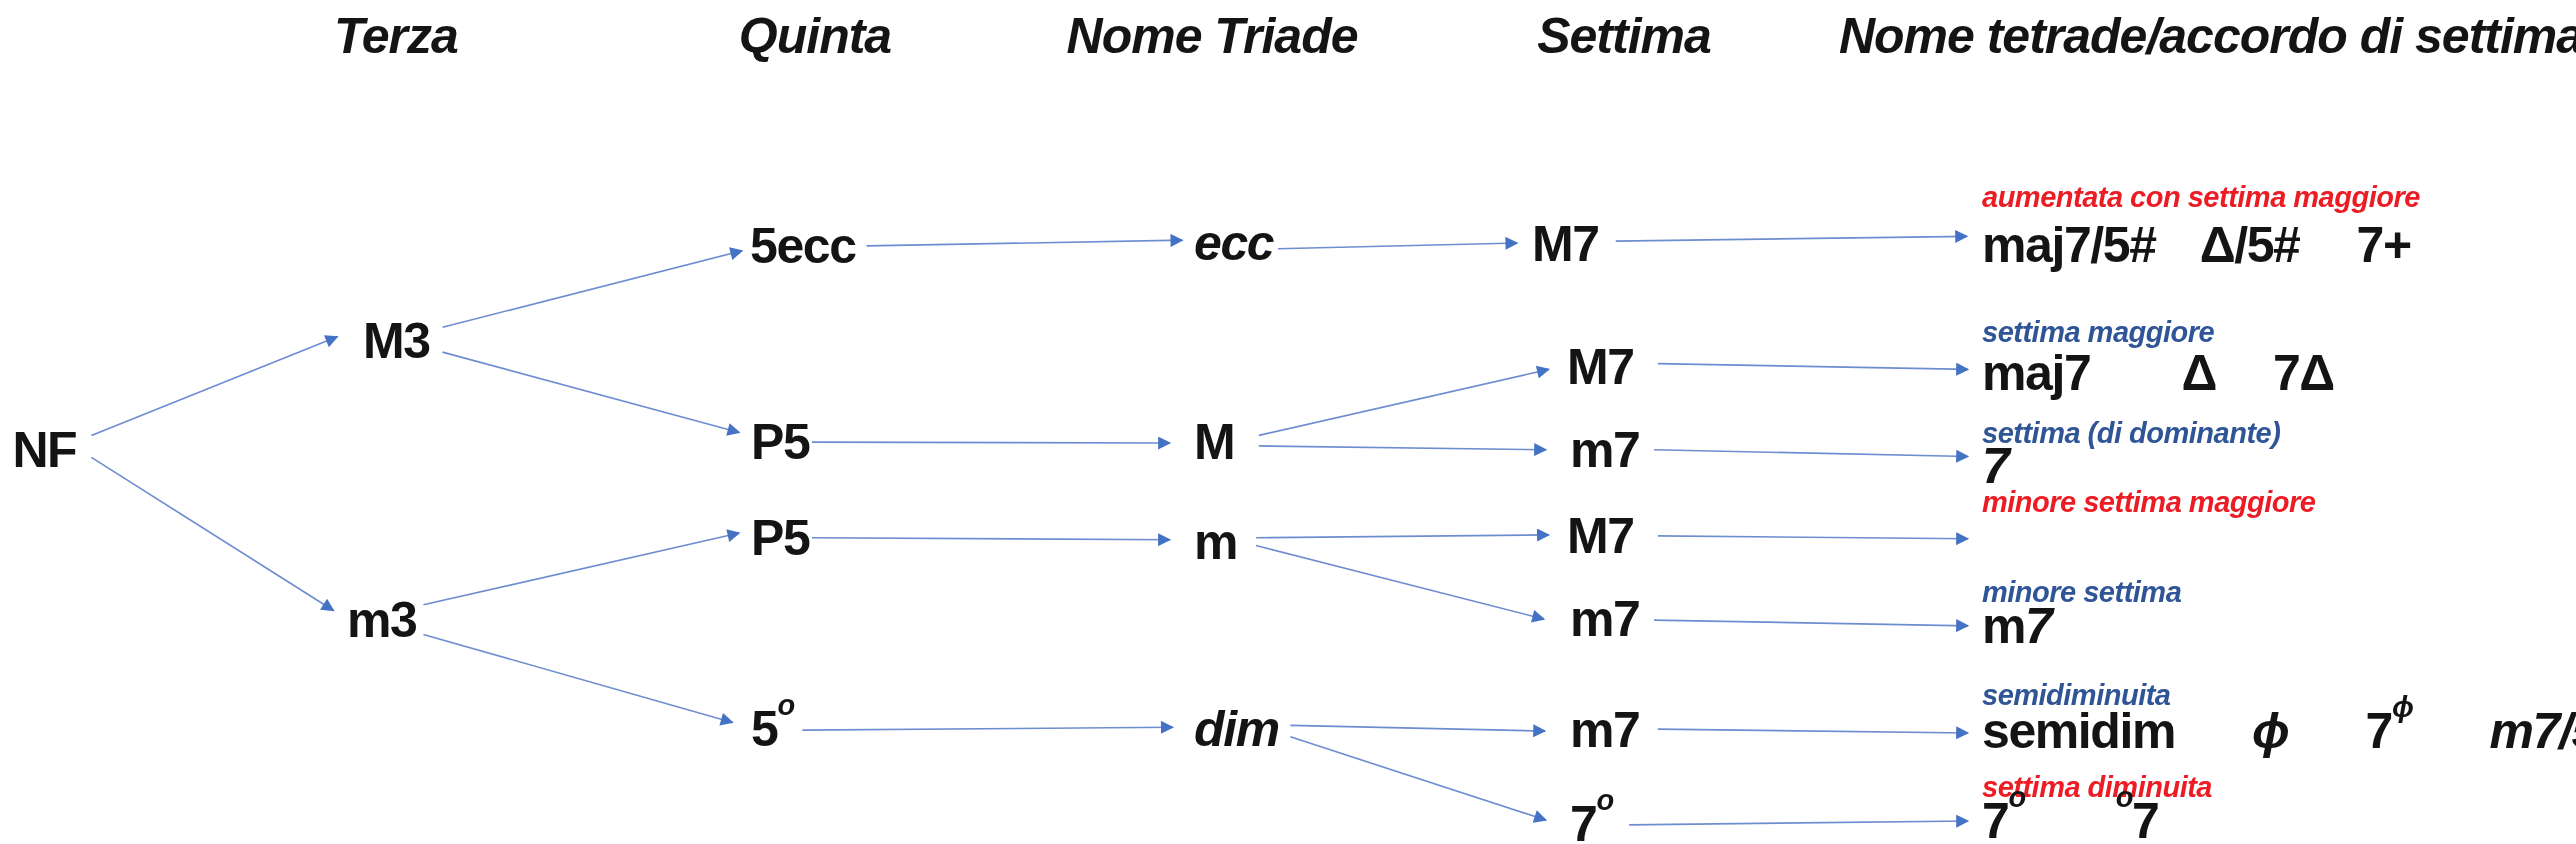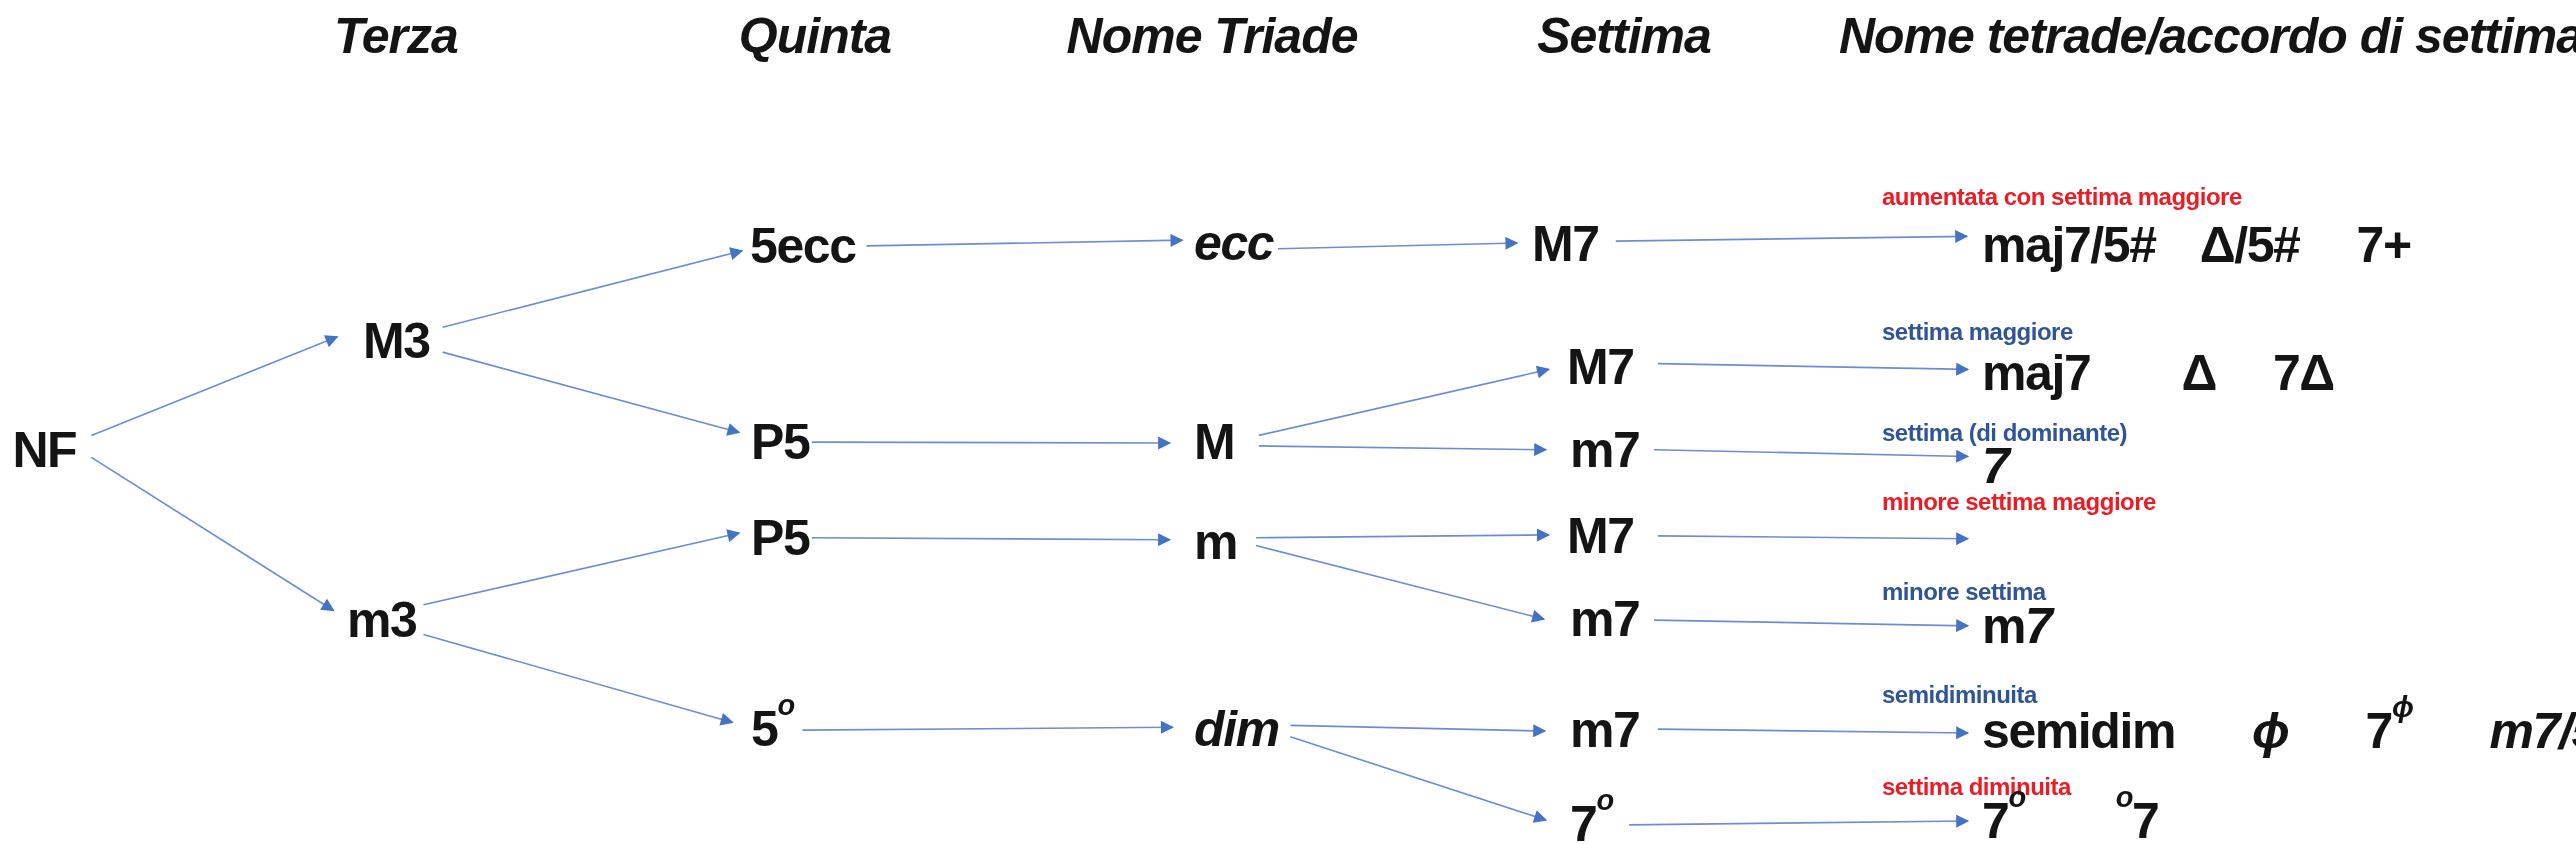--- a/index.html
+++ b/index.html
@@ -17,22 +17,22 @@
     font-size:50px;font-weight:bold;font-style:italic;
     letter-spacing:-1px;white-space:nowrap;color:#141414;
   }
   .node{
     position:absolute;transform:translateY(-50%);
     font-size:50px;font-weight:bold;letter-spacing:-1.4px;
     white-space:nowrap;color:#141414;line-height:1;
   }
   .node.it, .it{font-style:italic;}
   .ann{
-    position:absolute;left:1882px;transform:translateY(-50%);
-    font-size:24px;font-weight:bold;
+    position:absolute;left:1982px;transform:translateY(-50%);
+    font-size:29px;font-weight:bold;font-style:italic;
     letter-spacing:-0.5px;white-space:nowrap;line-height:1;
   }
   .ann.red{color:#ec1c24;}
   .ann.blue{color:#2f5597;}
   .name{
     position:absolute;left:1982px;transform:translateY(-50%);
     font-size:50px;font-weight:bold;letter-spacing:-1.4px;
     white-space:nowrap;color:#141414;line-height:1;
     display:flex;align-items:baseline;
   }

